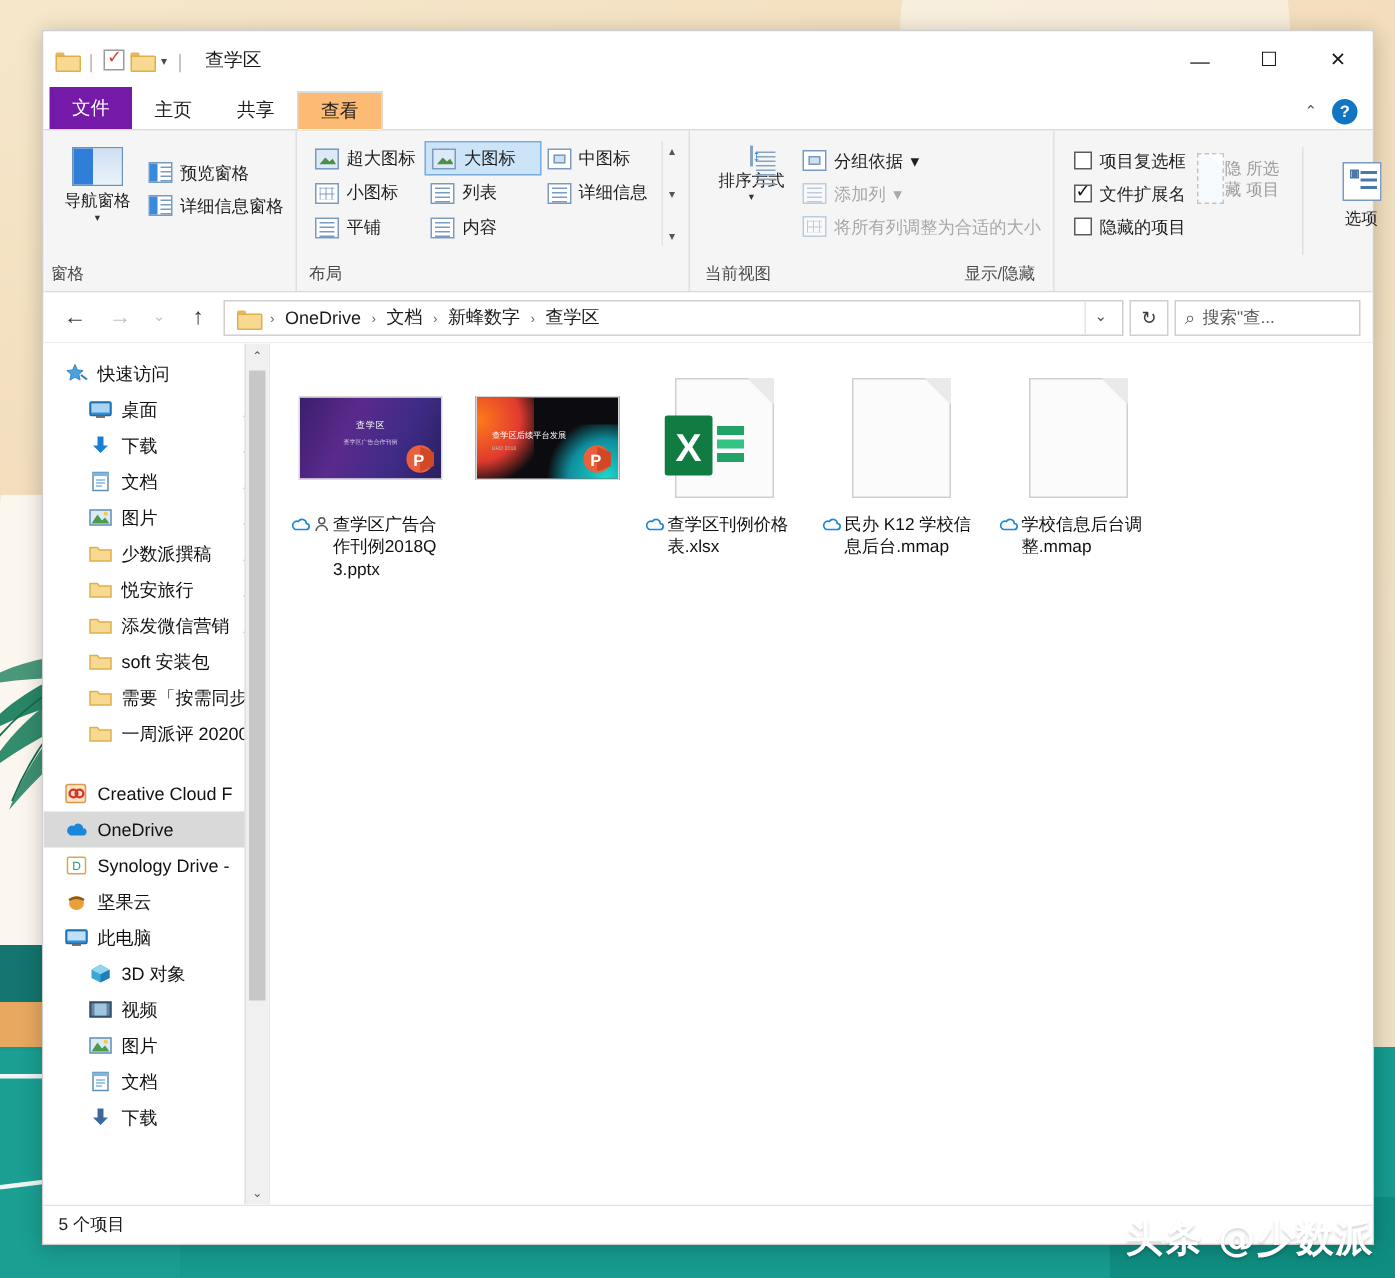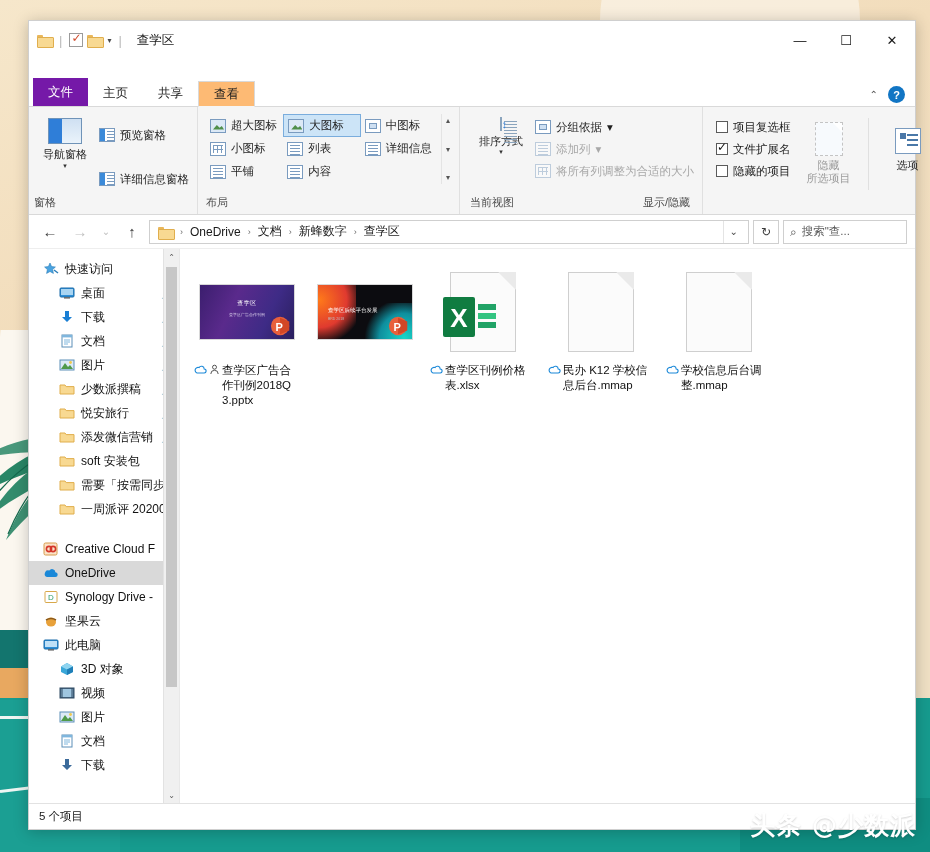--- a/index.html
+++ b/index.html
@@ -49,21 +49,21 @@
   .ico-props { width: 14px; height: 14px; border: 1px solid #9b9b9b; background: #fff; position: relative; }
   .ico-props::after { content:"✓"; position:absolute; left:1px; top:-3px; font-size:12px; color:#d04a2a; }
   .qat-caret { font-size: 8px; color: #4a4a4a; margin-left: 1px; }
   .win-title { margin-left: 12px; font-size: 12.5px; color: #1a1a1a; }
   .win-btns { margin-left: auto; display: flex; height: 38px; }
   .win-btn { width: 46px; height: 38px; display:flex; align-items:center; justify-content:center;
              font-size: 13px; color: #1a1a1a; }
 
   
   .tabstrip { height: 28px; display: flex; align-items: flex-end; padding-left: 4px;
-              border-bottom: 1px solid #d9d9d9; background: #fff; flex: 0 0 auto; position: relative; margin-top: 20px; }
+              border-bottom: 1px solid #d9d9d9; background: #fff; flex: 0 0 auto; position: relative; }
   .tab { height: 26px; padding: 0 15px; display:flex; align-items:center; font-size: 12.5px;
          color: #1f1f1f; }
   .tab.file { background: #7519a8; color: #fff; height: 28px; }
   .tab.active { background:#fdba74; border:1px solid #d9d9d9; border-bottom:1px solid #f5f5f5;
                 margin-bottom: -1px; }
   .tab-right { margin-left: auto; display:flex; align-items:center; gap: 10px; padding-right: 10px;
                padding-bottom: 3px; }
   .chev-up { font-size: 10px; color: #555; }
   .help-btn { width: 17px; height: 17px; border-radius: 50%; background: #1175c4; color:#fff;
               font-size: 11px; display:flex; align-items:center; justify-content:center; font-weight:bold; }
@@ -107,21 +107,21 @@
               height:23px; padding:0 4px; white-space:nowrap; }
   .viewitem.selected { background:#cce4f7; border:1px solid #7aaddd; }
   .view-spin { width:13px; display:flex; flex-direction:column; justify-content:space-between;
                align-items:center; height:70px; color:#555; font-size:8px; padding:2px 0;
                border-left:1px solid #e4e4e4; margin-left:3px; }
 
   .cb { width:12px; height:12px; border:1px solid #5a5a5a; background:#fff; display:inline-block;
         position:relative; flex:0 0 auto; }
   .cb.checked::after { content:"✓"; position:absolute; left:0px; top:-4px; font-size:12px; color:#111; }
 
-  .hidebtn { width:62px; display:flex; flex-direction:column; align-items:center; font-size:11px;
+  .hidebtn { width:62px; display:flex; align-items:center; font-size:11px;
              color:#9b9b9b; line-height:1.2; padding-top:2px; }
   .hidebtn .pagei { width:28px; height:34px; border:1px dashed #c4c4c4; background:#f7fafd;
                     position:relative; margin-bottom:3px; }
   .hidebtn .pagei::after { content:""; position:absolute; right:0; top:0; border-left:9px solid transparent;
                     border-top:9px solid #ffffff; }
   .optbtn { width:62px; display:flex; flex-direction:column; align-items:center; font-size:11px;
             color:#1f1f1f; padding-top:4px; }
   .optbtn .oi { width:26px; height:26px; border:1px solid #7a9bbf; background:#fff; position:relative;
                 margin-bottom:4px; }
   .optbtn .oi::after { content:""; position:absolute; left:11px; top:5px; width:11px; height:2px;
@@ -278,21 +278,21 @@
 
   <div class="ribbon">
 
     <div class="rgroup">
       <div class="rgroup-body">
         <div class="bigbtn">
           <span class="glyph navglyph"></span>
           <span>导航窗格</span>
           <span class="dd">▾</span>
         </div>
-        <div class="col" style="padding-top:10px;gap:22px;">
+        <div class="col" style="padding-top:10px;">
           <div class="smallrow">
             <span class="mini pane lines"></span>
             <span>预览窗格</span>
           </div>
           <div class="smallrow">
             <span class="mini pane lines"></span>
             <span>详细信息窗格</span>
           </div>
         </div>
       </div>

